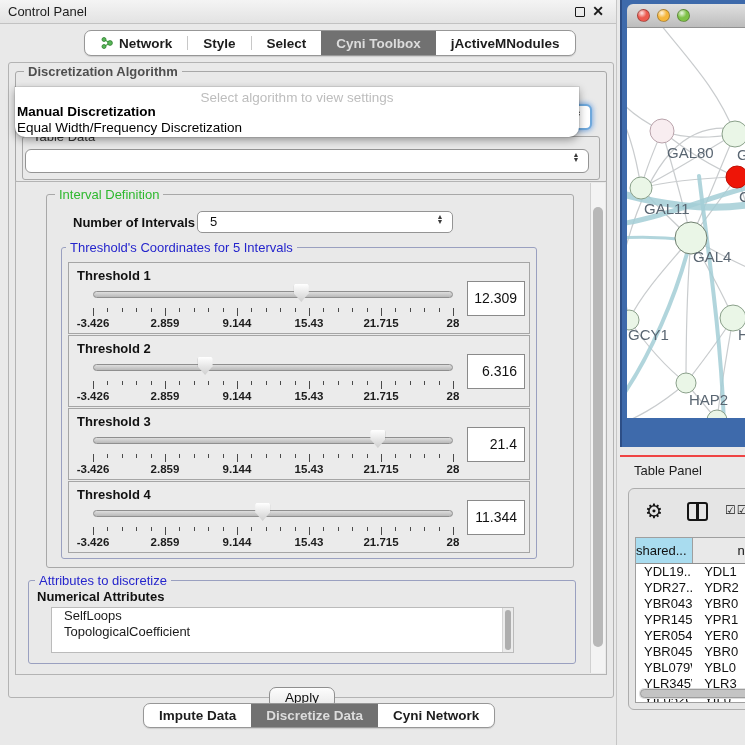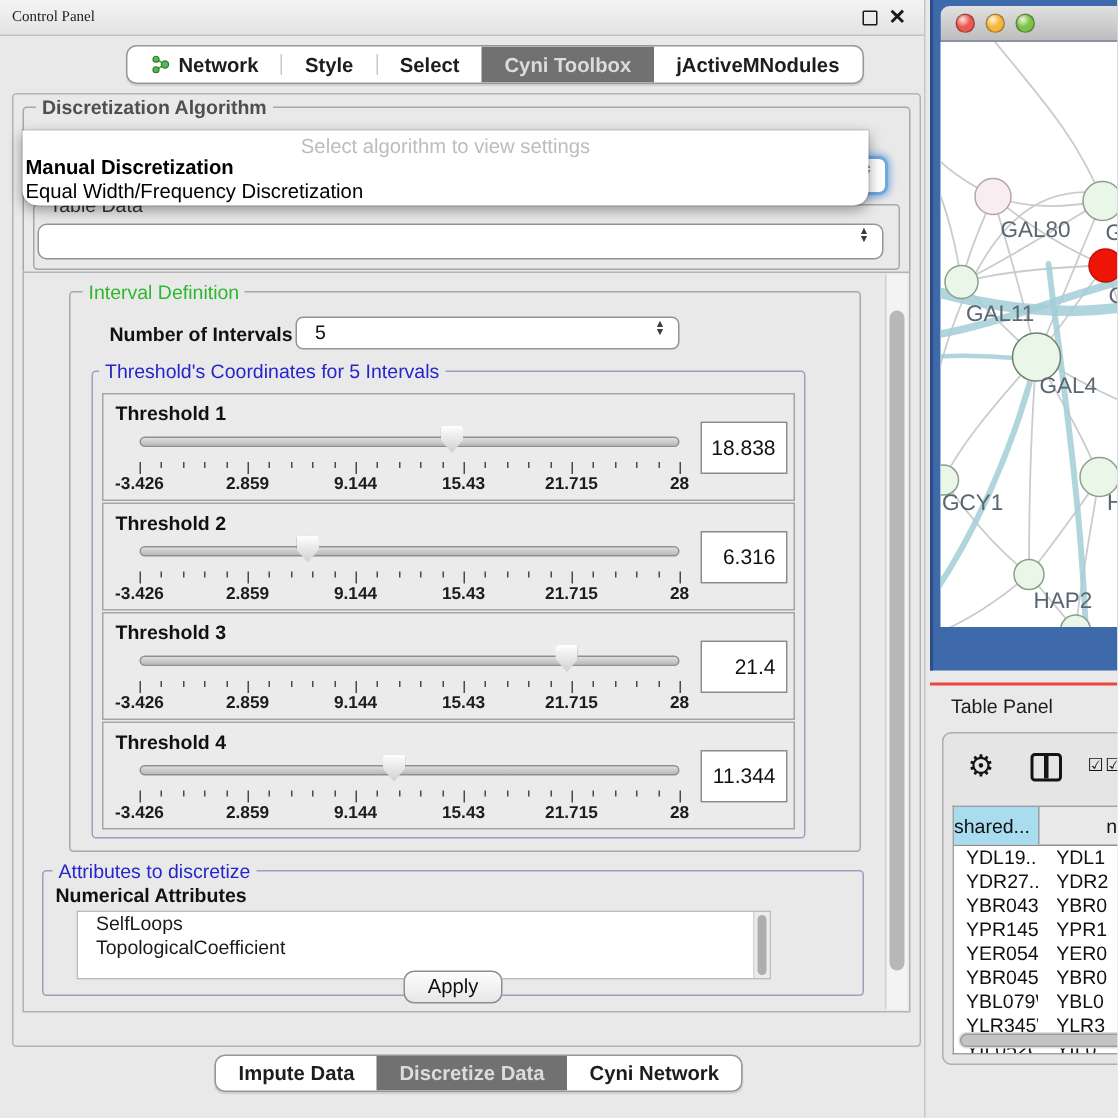--- a/index.html
+++ b/index.html
@@ -3,21 +3,21 @@
 <meta charset="utf-8">
 <style>
   * { margin:0; padding:0; box-sizing:border-box; }
   html,body { width:745px; height:745px; overflow:hidden; }
   body { font-family:"Liberation Sans", sans-serif; background:#e9e9e9; }
   .screen { position:relative; width:745px; height:745px; background:#e9e9e9; overflow:hidden; }
 
   
   .left-panel { position:absolute; left:0; top:0; width:617px; height:745px; background:#e9e9e9; border-right:1px solid #c6c6c6; }
   .titlebar { position:absolute; left:0; top:0; width:100%; height:24px; background:linear-gradient(#f4f4f4,#e3e3e3); border-bottom:1px solid #c2c2c2; }
-  .titlebar .title { position:absolute; left:8px; top:0; line-height:24px; font-size:10px; color:#1c1c1c;font-family:Liberation Serif, serif; }
+  .titlebar .title { position:absolute; left:8px; top:0; line-height:24px; font-size:13px; color:#1c1c1c; }
   .win-min { position:absolute; right:31px; top:7px; width:10px; height:10px; border:1.5px solid #1a1a1a; border-radius:1px; cursor:default; }
   .win-close { position:absolute; right:12px; top:3px; font-size:14px; font-weight:700; color:#1a1a1a; cursor:default; }
 
   .tabbar { position:absolute; display:inline-flex; align-items:stretch; background:#fff; border:1px solid #979797; border-radius:7px; height:26px; overflow:hidden; box-shadow:0 1px 1px rgba(0,0,0,.12); }
   #top-tabs { left:84px; top:30px; }
   #bottom-tabs { left:143px; top:703px; height:25px; }
   .tab { display:flex; align-items:center; gap:5px; padding:0 15px; font-size:13.5px; font-weight:600; color:#1d1d1d; white-space:nowrap; cursor:default; }
   .tab.sel { background:#717171; color:#dcdcdc; }
   .tab-sep { width:1px; background:#c8c8c8; margin:5px 0; }
 
@@ -63,21 +63,21 @@
   .sc { position:absolute; transform:translateX(-50%); font-size:11.5px; font-weight:700; color:#1c1c1c; white-space:nowrap; }
   .valbox { position:absolute; right:4px; top:18px; width:58px; height:35px; background:#fff; border:1px solid #8a8a8a; font-size:14px; color:#111; text-align:right; line-height:33px; padding-right:7px; }
 
   .attr-group { left:12px; top:398px; width:548px; height:84px; border:1px solid #9aa0c0; }
   .attr-heading { position:absolute; left:8px; top:8px; font-size:13px; font-weight:700; color:#111; }
   .attr-list { position:absolute; left:22px; top:26px; width:463px; height:46px; background:#fff; border:1px solid #bbb; overflow:hidden; }
   .attr-item { font-size:13px; color:#1a1a1a; line-height:16px; padding-left:12px; white-space:nowrap; }
   .list-scroll { position:absolute; right:0; top:0; bottom:0; width:11px; background:#ececec; border-left:1px solid #d5d5d5; }
   .list-scroll .thumb { position:absolute; left:2px; right:2px; top:2px; height:40px; background:#aeaeae; border-radius:4px; }
 
-  .apply-btn { position:absolute; left:260px; top:584px; width:66px; height:22px; background:linear-gradient(#fdfdfd,#e7e7e7); border:1px solid #8f8f8f; border-radius:7px; font-size:13.5px; color:#111; text-align:center; line-height:20px; font-family:"Liberation Sans",sans-serif; }
+  .apply-btn { position:absolute; left:260px; top:624px; width:66px; height:22px; background:linear-gradient(#fdfdfd,#e7e7e7); border:1px solid #8f8f8f; border-radius:7px; font-size:13.5px; color:#111; text-align:center; line-height:20px; font-family:"Liberation Sans",sans-serif; }
 
   
   .net-window { position:absolute; left:620px; top:0; width:125px; height:447px; background:var(--frame,#3e6aab); box-shadow:inset 2px 0 0 #2d4e86; }
   .net-titlebar { position:absolute; left:7px; top:4px; right:0; height:24px; background:linear-gradient(#e0e0e0,#bdbdbd); border-radius:6px 0 0 0; border-bottom:1px solid #929292; }
   .lights { position:absolute; left:10px; top:5px; display:flex; gap:7px; }
   .light { width:13px; height:13px; border-radius:50%; border:1px solid rgba(0,0,0,.3); background-image:radial-gradient(circle at 35% 28%, rgba(255,255,255,.85), rgba(255,255,255,0) 45%); }
   .net-canvas { position:absolute; left:7px; top:28px; right:0; height:390px; background:#fff; overflow:hidden; }
 
   .tp-titlebar { position:absolute; left:620px; top:455px; width:125px; height:28px; background:#e9e9e9; border-top:2px solid #ef4444; }
   .tp-titlebar .title { position:absolute; left:14px; top:0; line-height:28px; font-size:13px; color:#1c1c1c; }
@@ -208,21 +208,21 @@
                     </div>
                     <div class="scale">
                       <span class="sc" style="left: 0%;">-3.426</span>
                       <span class="sc" style="left: 20%;">2.859</span>
                       <span class="sc" style="left: 40%;">9.144</span>
                       <span class="sc" style="left: 60%;">15.43</span>
                       <span class="sc" style="left: 80%;">21.715</span>
                       <span class="sc" style="left: 100%;">28</span>
                     </div>
                   </div>
-                  <div class="valbox">18.838</div>
+                  <div class="valbox">12.309</div>
                 </div>
                 <div class="thr-box">
                   <div class="thr-title">Threshold 2</div>
                   <div class="slider">
                     <div class="track"></div>
                     <div class="thumb-h" style="left: 30.9998%;"></div>
                     <div class="ticks">
                       <span class="tick major" style="left: 0%;"></span>
                       <span class="tick minor" style="left: 4%;"></span>
                       <span class="tick minor" style="left: 8%;"></span>

